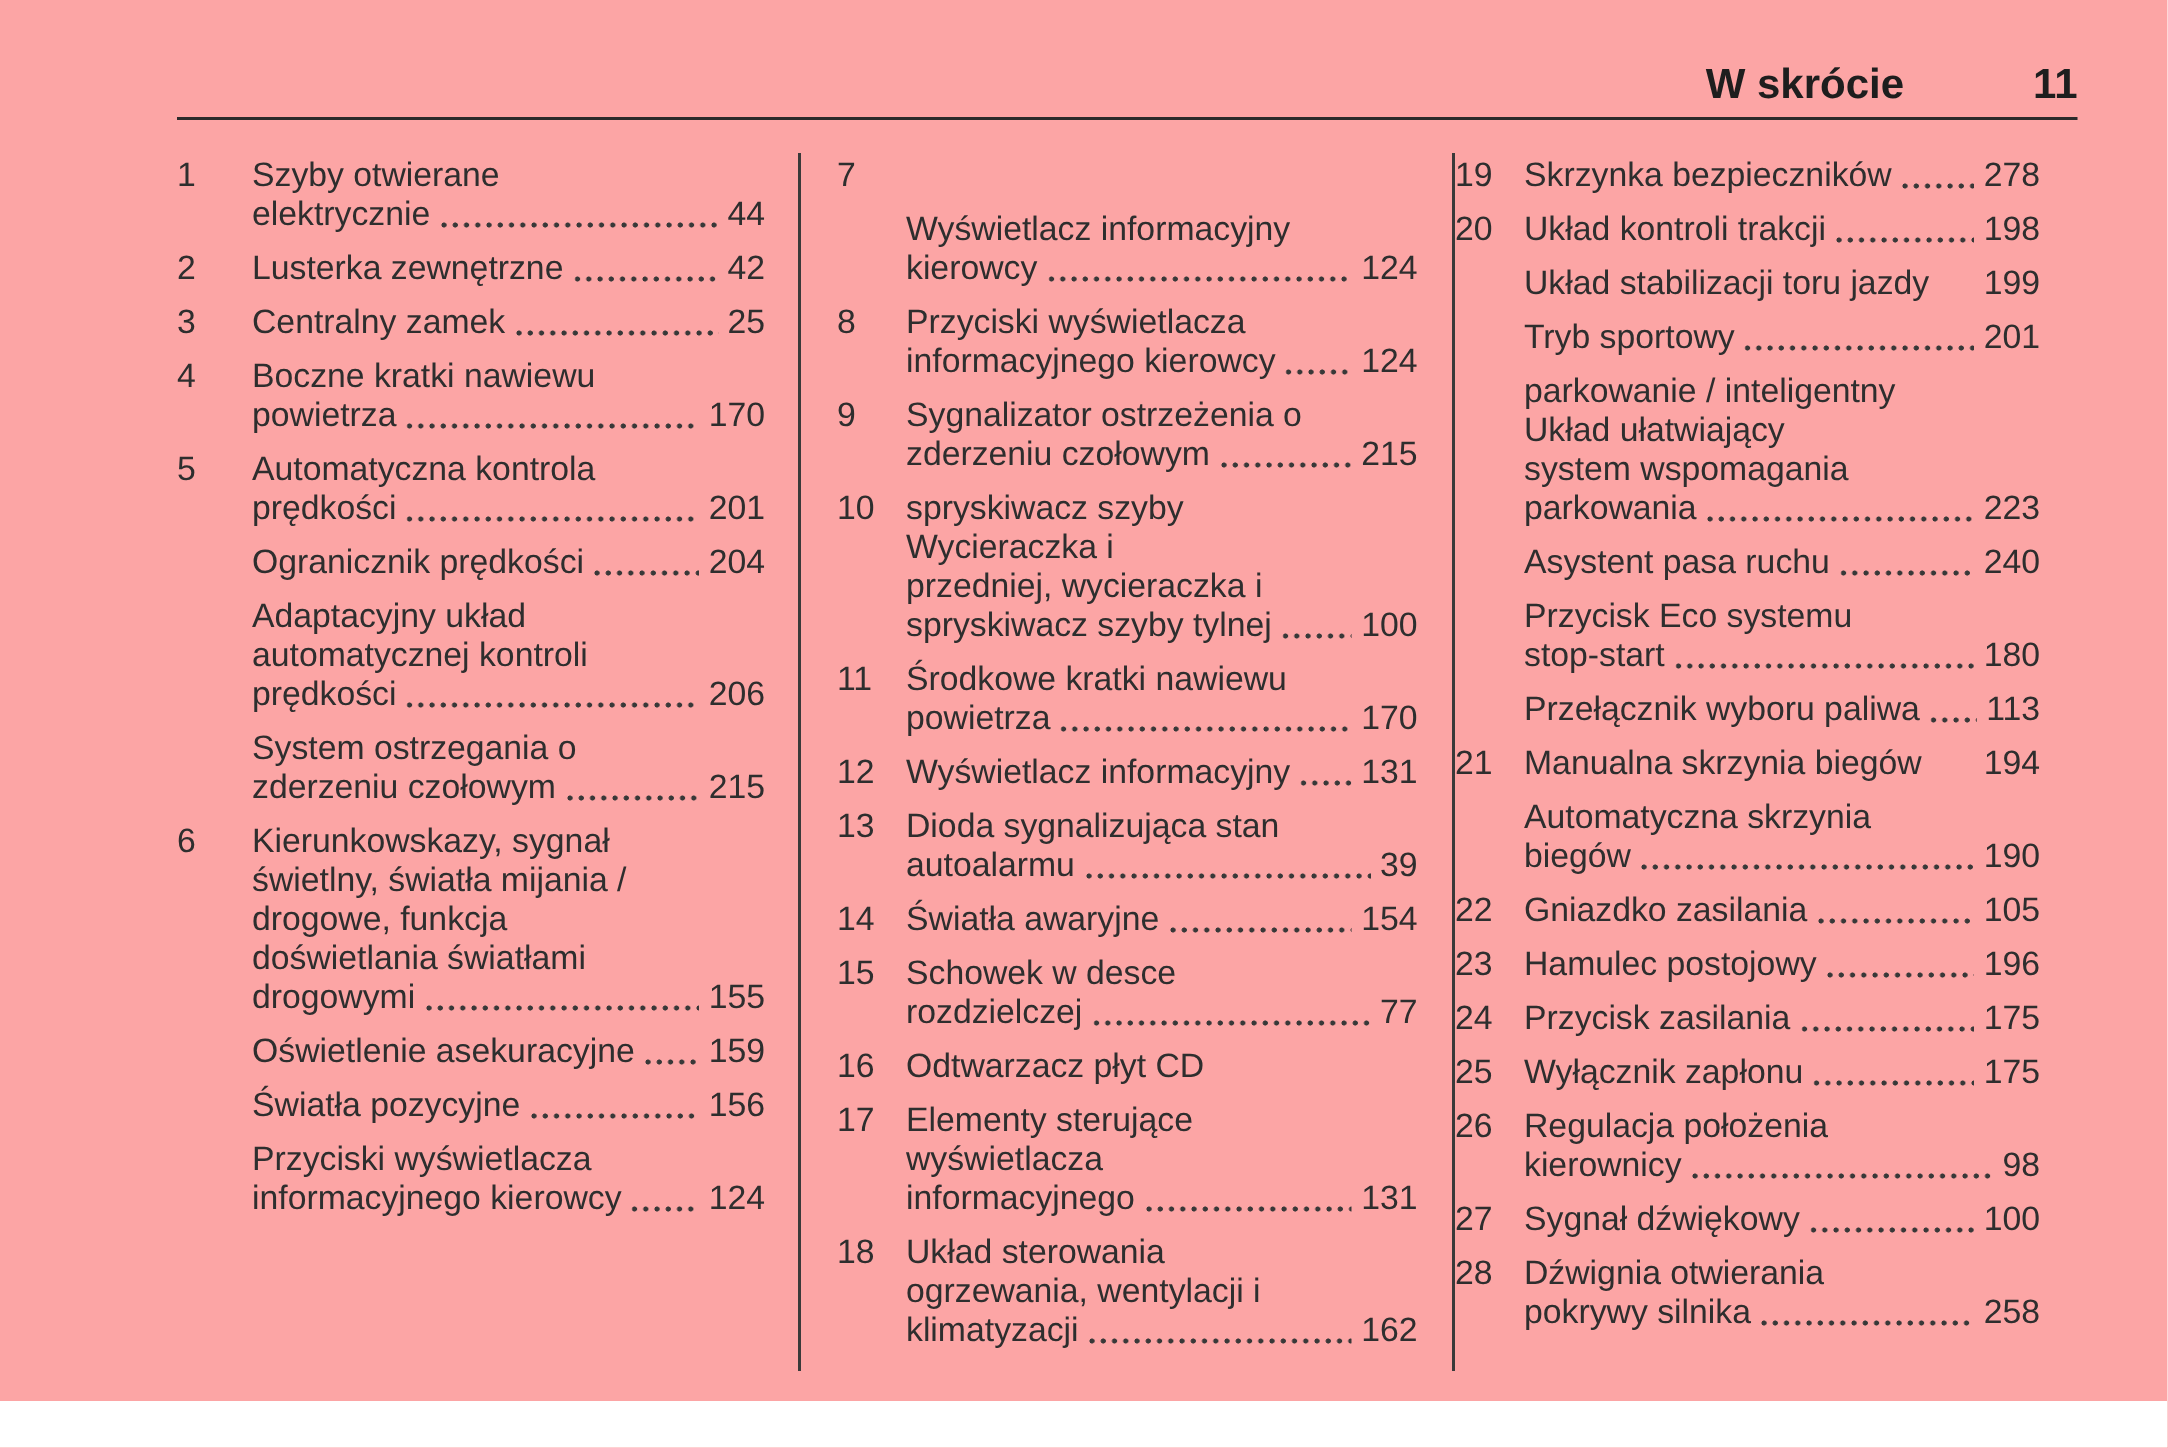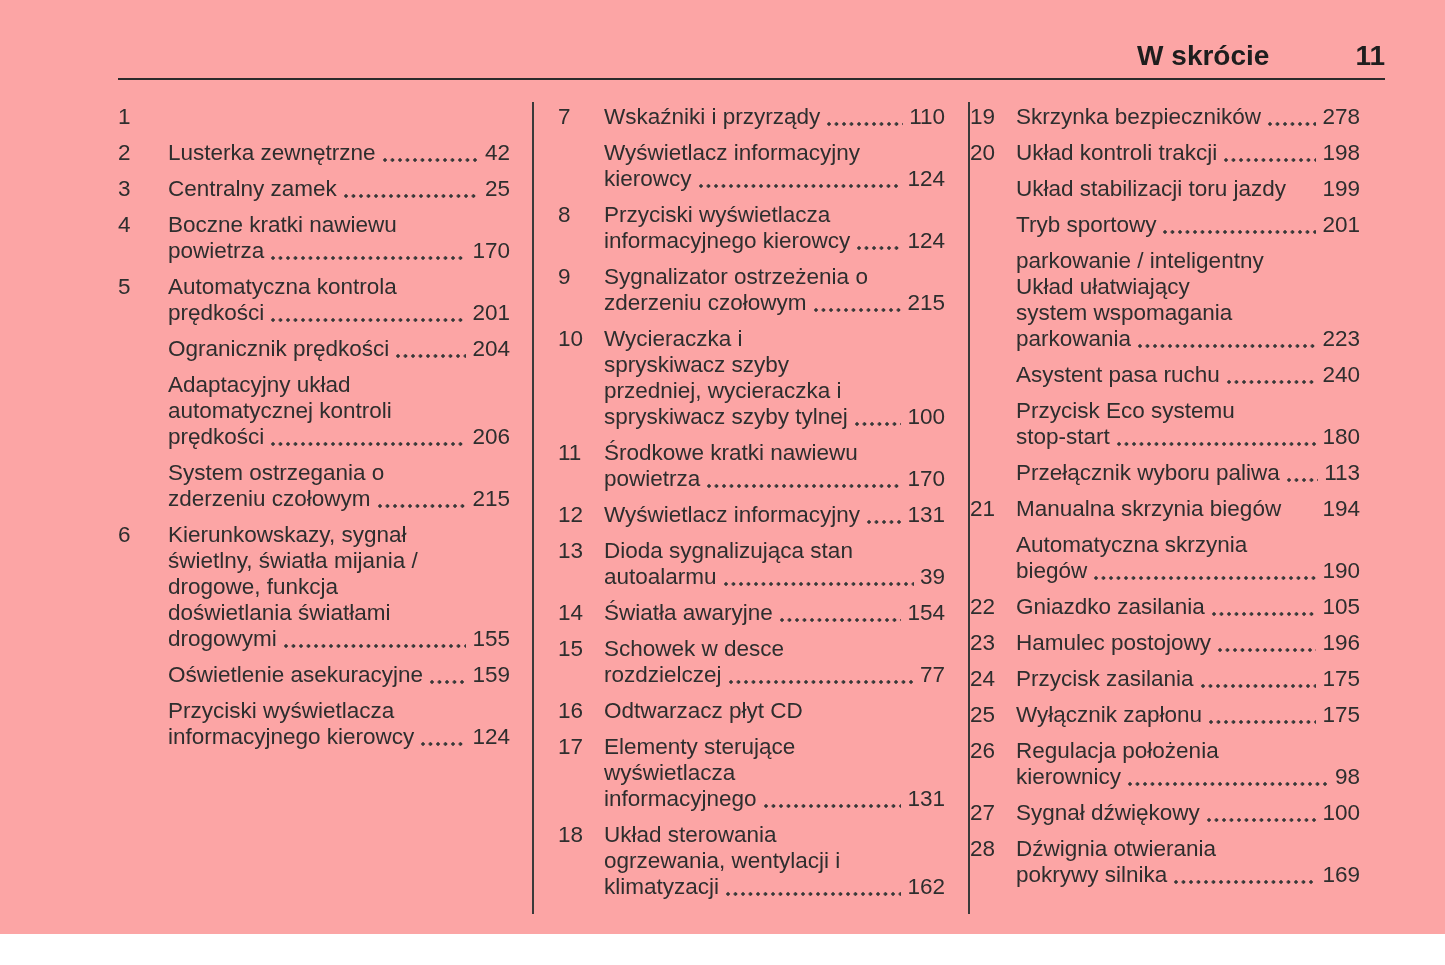--- a/index.html
+++ b/index.html
@@ -98,20 +98,28 @@
 <div class="page">
   <div class="header-row">
     <span>W skrócie</span>
     <span>11</span>
   </div>
   <div class="header-rule"></div>
   <div class="main">
       <div class="col c1">
         <div class="entry">
           <span class="num">1</span>
+          <div class="body">
+            <div class="line">Szyby otwierane</div>
+            <div class="line last">
+              <span class="t">elektrycznie</span>
+              <span class="leader"></span>
+              <span class="pg">44</span>
+            </div>
+          </div>
         </div>
         <div class="entry">
           <span class="num">2</span>
           <div class="body">
             <div class="line last">
               <span class="t">Lusterka zewnętrzne</span>
               <span class="leader"></span>
               <span class="pg">42</span>
             </div>
           </div>
@@ -201,40 +209,43 @@
             <div class="line last">
               <span class="t">Oświetlenie asekuracyjne</span>
               <span class="leader"></span>
               <span class="pg">159</span>
             </div>
           </div>
         </div>
         <div class="entry">
           <span class="num"></span>
           <div class="body">
+            <div class="line last">
+              <span class="t">Światła pozycyjne</span>
+              <span class="leader"></span>
+              <span class="pg">156</span>
+            </div>
+          </div>
+        </div>
+        <div class="entry">
+          <span class="num"></span>
+          <div class="body">
             <div class="line">Przyciski wyświetlacza</div>
             <div class="line last">
               <span class="t">informacyjnego kierowcy</span>
               <span class="leader"></span>
               <span class="pg">124</span>
             </div>
           </div>
         </div>
       </div>
       <div class="divider d1"></div>
       <div class="col c2">
         <div class="entry">
           <span class="num">7</span>
-          <div class="body">
-            <div class="line last">
-              <span class="t">Wskaźniki i przyrządy</span>
-              <span class="leader"></span>
-              <span class="pg">110</span>
-            </div>
-          </div>
         </div>
         <div class="entry">
           <span class="num"></span>
           <div class="body">
             <div class="line">Wyświetlacz informacyjny</div>
             <div class="line last">
               <span class="t">kierowcy</span>
               <span class="leader"></span>
               <span class="pg">124</span>
             </div>
@@ -258,22 +269,22 @@
             <div class="line last">
               <span class="t">zderzeniu czołowym</span>
               <span class="leader"></span>
               <span class="pg">215</span>
             </div>
           </div>
         </div>
         <div class="entry">
           <span class="num">10</span>
           <div class="body">
+            <div class="line">spryskiwacz szyby</div>
             <div class="line">Wycieraczka i</div>
-            <div class="line">spryskiwacz szyby</div>
             <div class="line">przedniej, wycieraczka i</div>
             <div class="line last">
               <span class="t">spryskiwacz szyby tylnej</span>
               <span class="leader"></span>
               <span class="pg">100</span>
             </div>
           </div>
         </div>
         <div class="entry">
           <span class="num">11</span>
@@ -527,19 +538,19 @@
             </div>
           </div>
         </div>
         <div class="entry">
           <span class="num">28</span>
           <div class="body">
             <div class="line">Dźwignia otwierania</div>
             <div class="line last">
               <span class="t">pokrywy silnika</span>
               <span class="leader"></span>
-              <span class="pg">169</span>
+              <span class="pg">258</span>
             </div>
           </div>
         </div>
       </div>
     </div>
 </div>
 
 </body></html>

